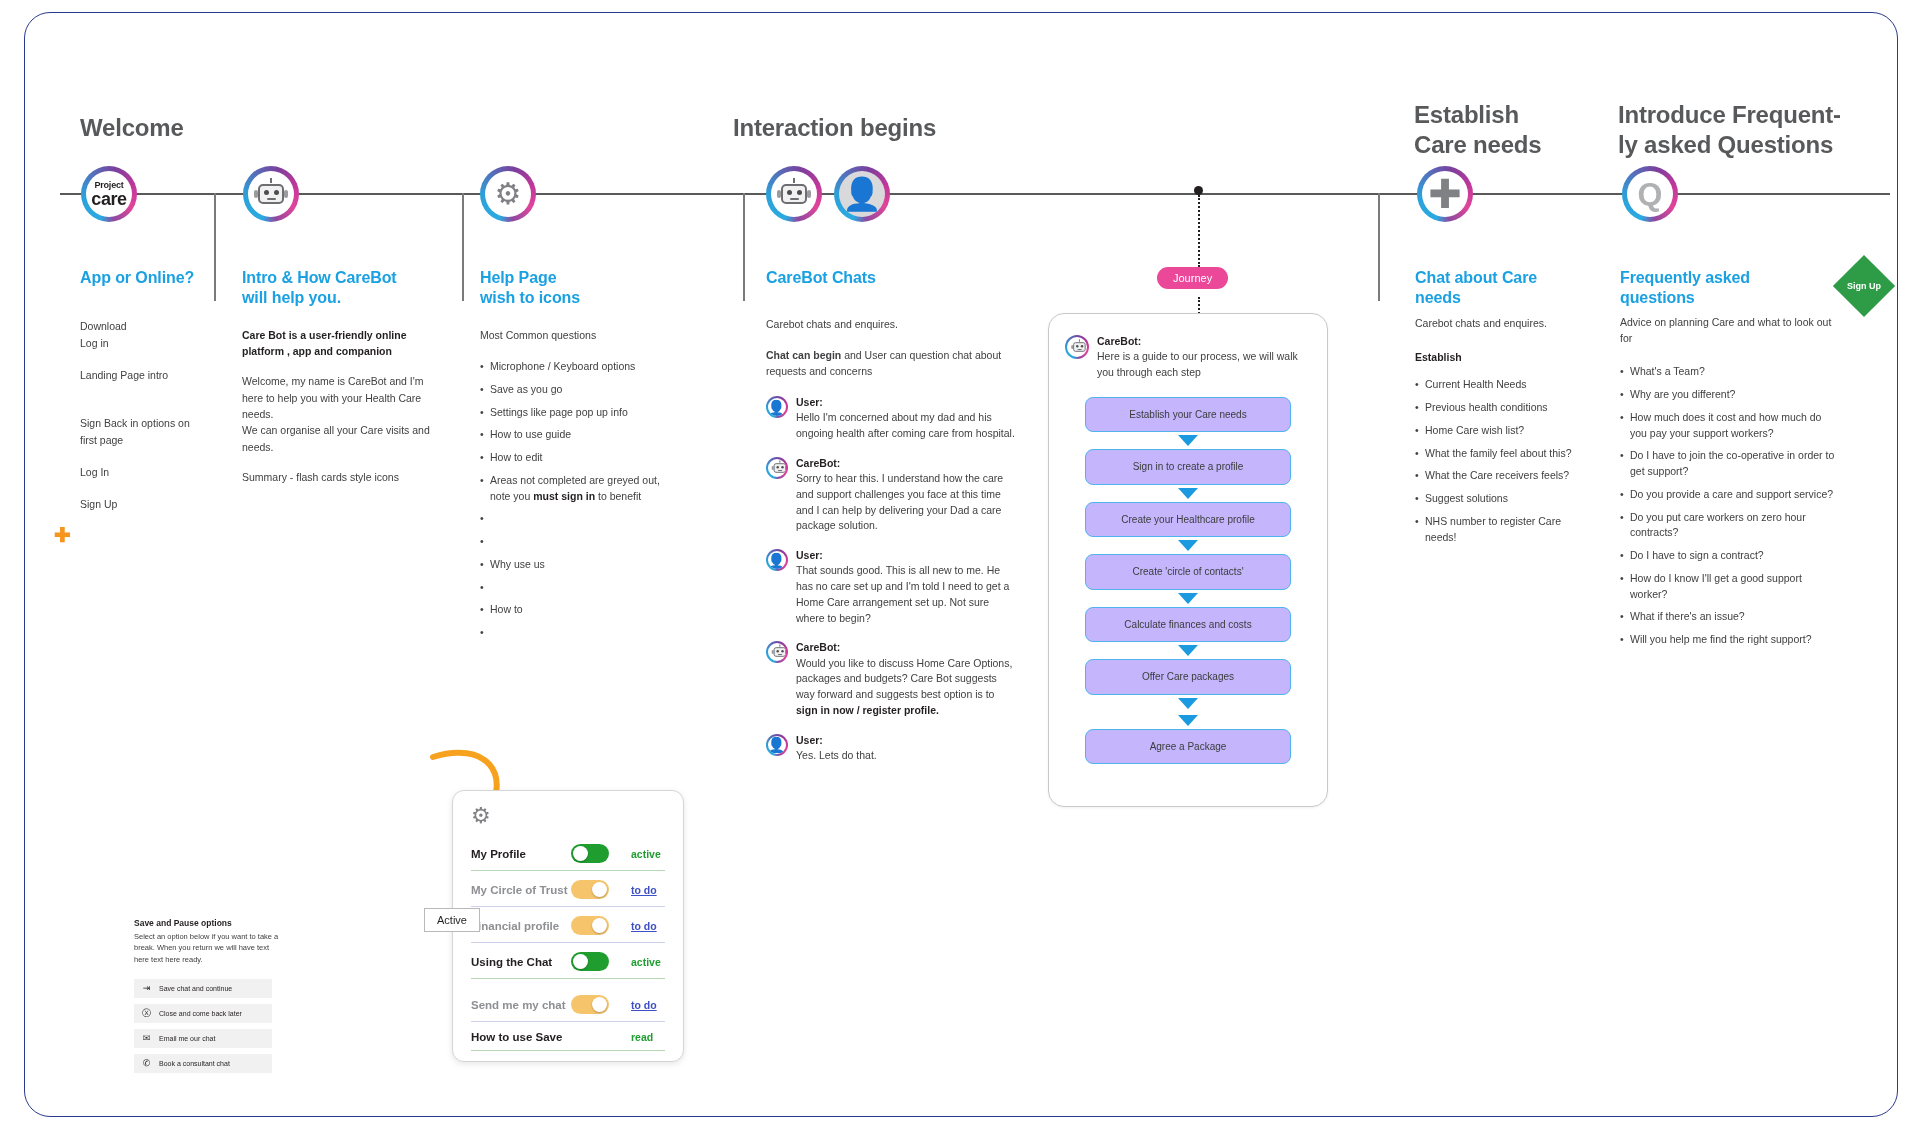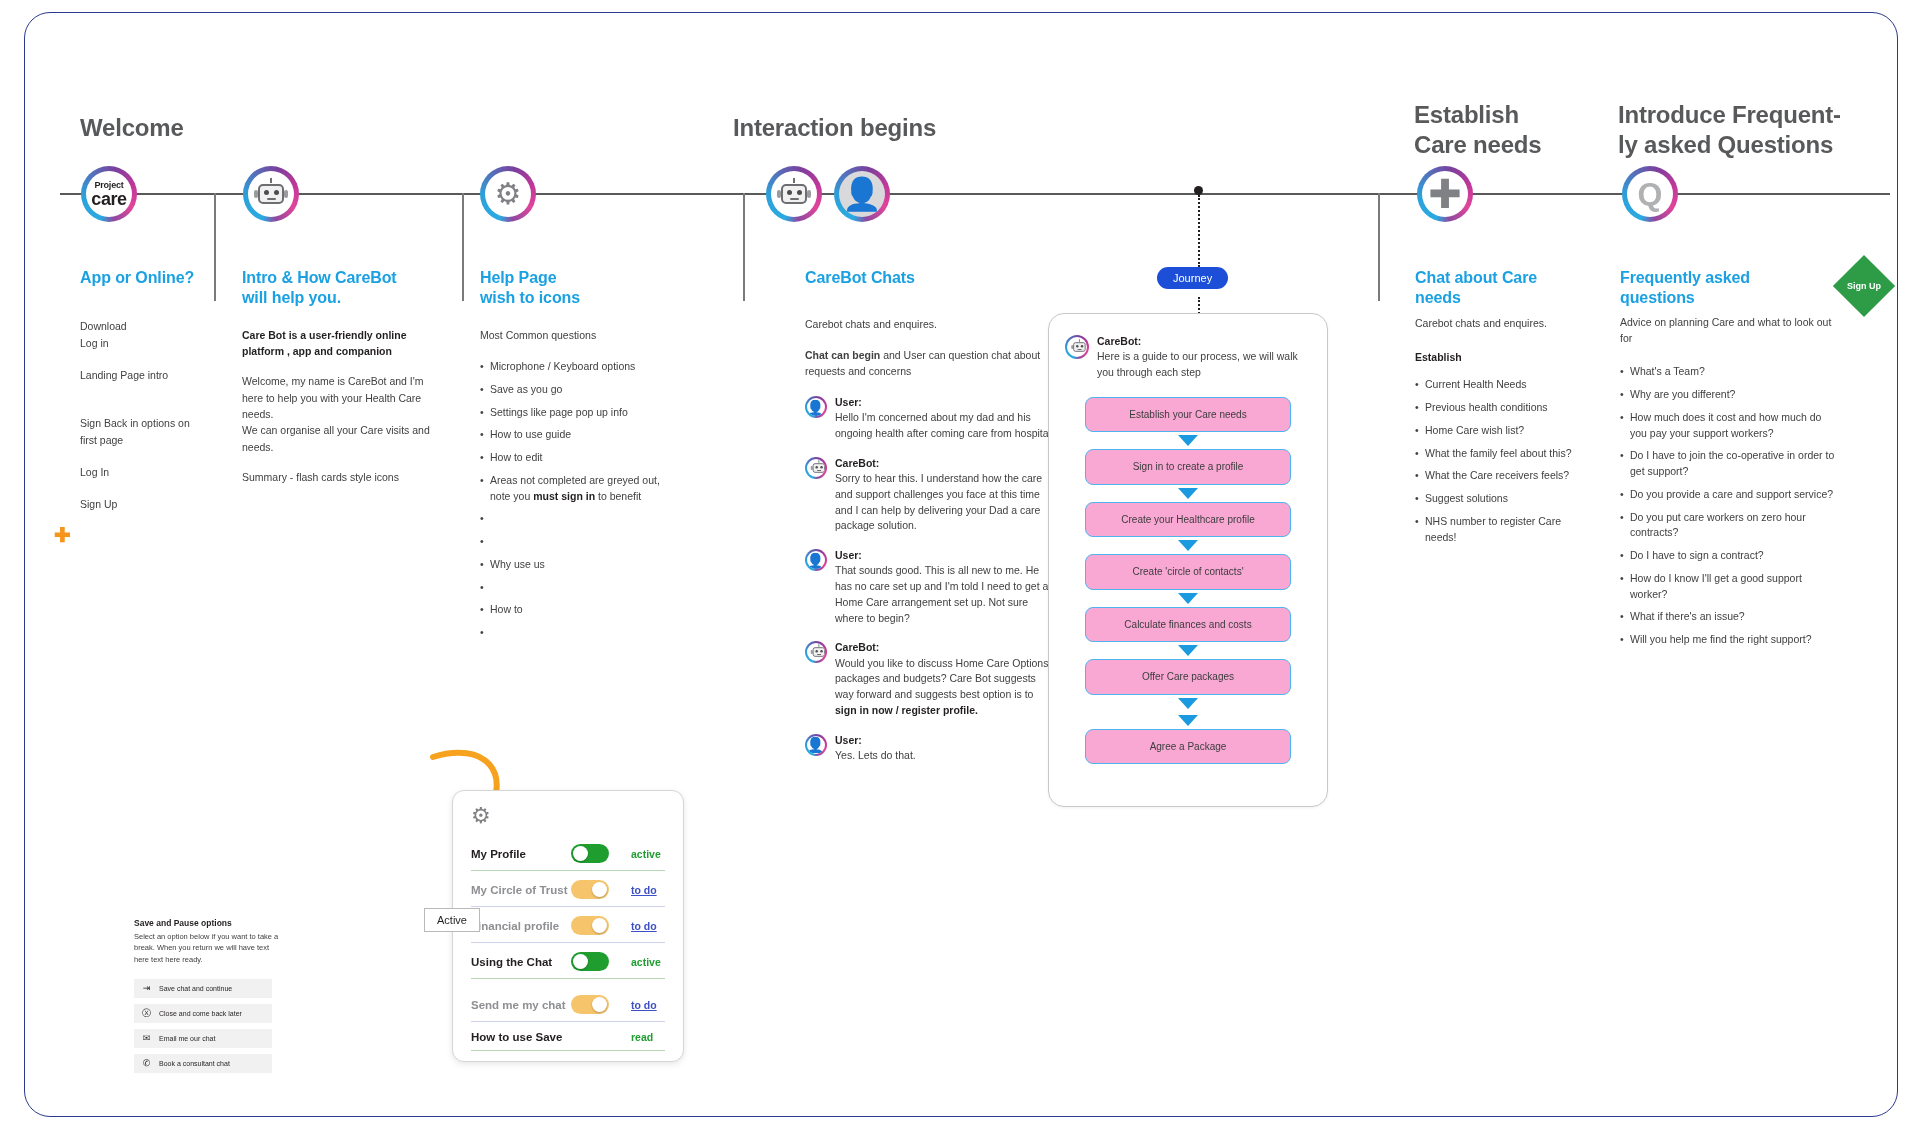--- a/index.html
+++ b/index.html
@@ -106,21 +106,21 @@
   .chat-av .ai { width:18px; height:18px; border-radius:50%; background:#fff; display:flex; align-items:center; justify-content:center; overflow:hidden;}
   .chat-av .person { font-size:15px; color:#231f20; line-height:1;}
   .chat-av .robot { transform: scale(.48); }
   .chat-name { font-size: 10.5px; font-weight: bold; color: #231f20; line-height: 1.45; }
   .chat-body { font-size: 10.5px; color: #414042; line-height: 1.5; }
   .chat-body b { font-weight: bold; color: #231f20; }
 
   
   .journey-pill {
     position: absolute;
-    background: #1d4ed8; color: #fff;
+    background: #ec4899; color: #fff;
     border-radius: 13px; padding: 5px 16px;
     font-size: 11px; font-weight: 500;
     z-index: 6;
   }
   .journey-dotline {
     position: absolute; border-left: 2px dotted #231f20;
   }
   .journey-dot {
     position: absolute; width: 9px; height: 9px; border-radius: 50%; background: #231f20;
   }
@@ -130,21 +130,21 @@
     border-radius: 16px;
     box-shadow: 0 1px 3px rgba(0,0,0,.06);
   }
   .flow-box {
     border: 1.4px solid #4fb3ef;
     border-radius: 8px;
     text-align: center;
     font-size: 10px; color: #3c3c3c;
     padding: 10px 8px;
     line-height: 1.35;
-    background: #f9a8d4;
+    background: #c4b5fd;
   }
   .flow-arrow {
     width: 0; height: 0; margin: 0 auto;
     border-left: 10px solid transparent;
     border-right: 10px solid transparent;
     border-top: 11px solid #1b9ae0;
   }
   .flow-gap { height: 3px; }
 
   
@@ -335,21 +335,21 @@
       <li><span>Areas not completed are greyed out, note you </span><b>must sign in</b><span> to benefit</span></li>
       <li>&nbsp;</li>
       <li>&nbsp;</li>
       <li>Why use us</li>
       <li>&nbsp;</li>
       <li>How to</li>
       <li>&nbsp;</li>
     </ul>
   </div>
 
-  <div class="col" style="left:766px; top:268px; width:250px;margin-left:39px;">
+  <div class="col" style="left:766px; top:268px; width:250px;">
     <div class="col-h">CareBot Chats</div>
     <div style="height:28px;"></div>
     <div class="body-txt">Carebot chats and enquires.</div>
     <div style="height:14px;"></div>
     <div class="body-txt"><b>Chat can begin</b><span> and User can question chat about requests and concerns</span></div>
     <div style="height:16px;"></div>
 
     <div class="chat-row">
       <div class="chat-av">
           <div class="ai">

